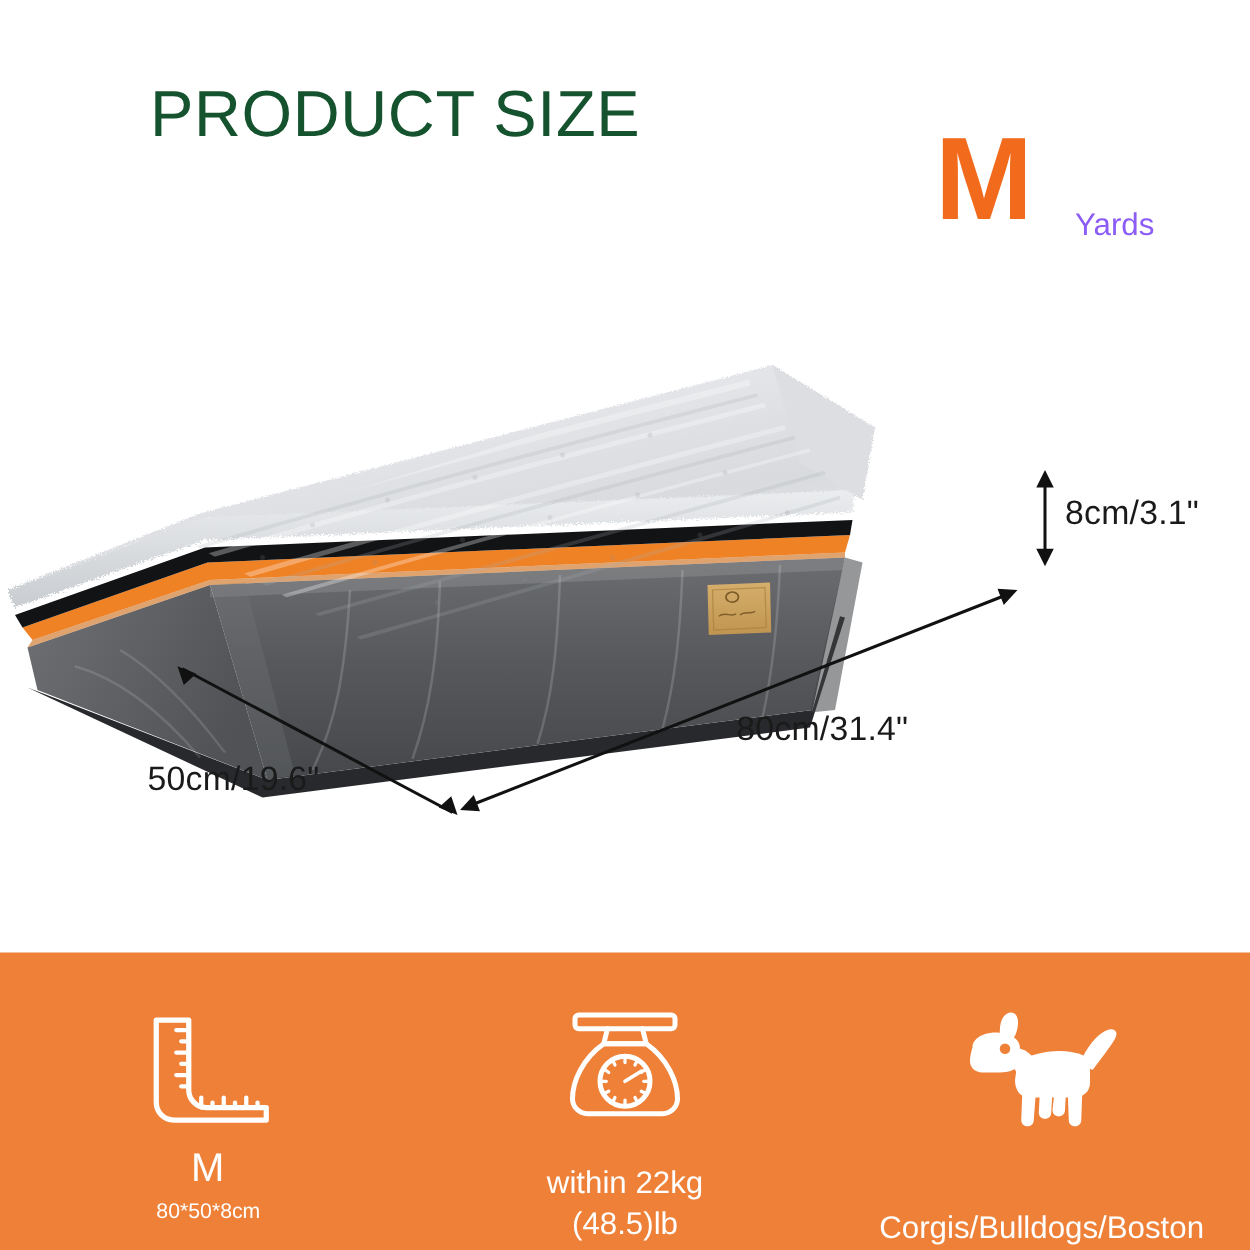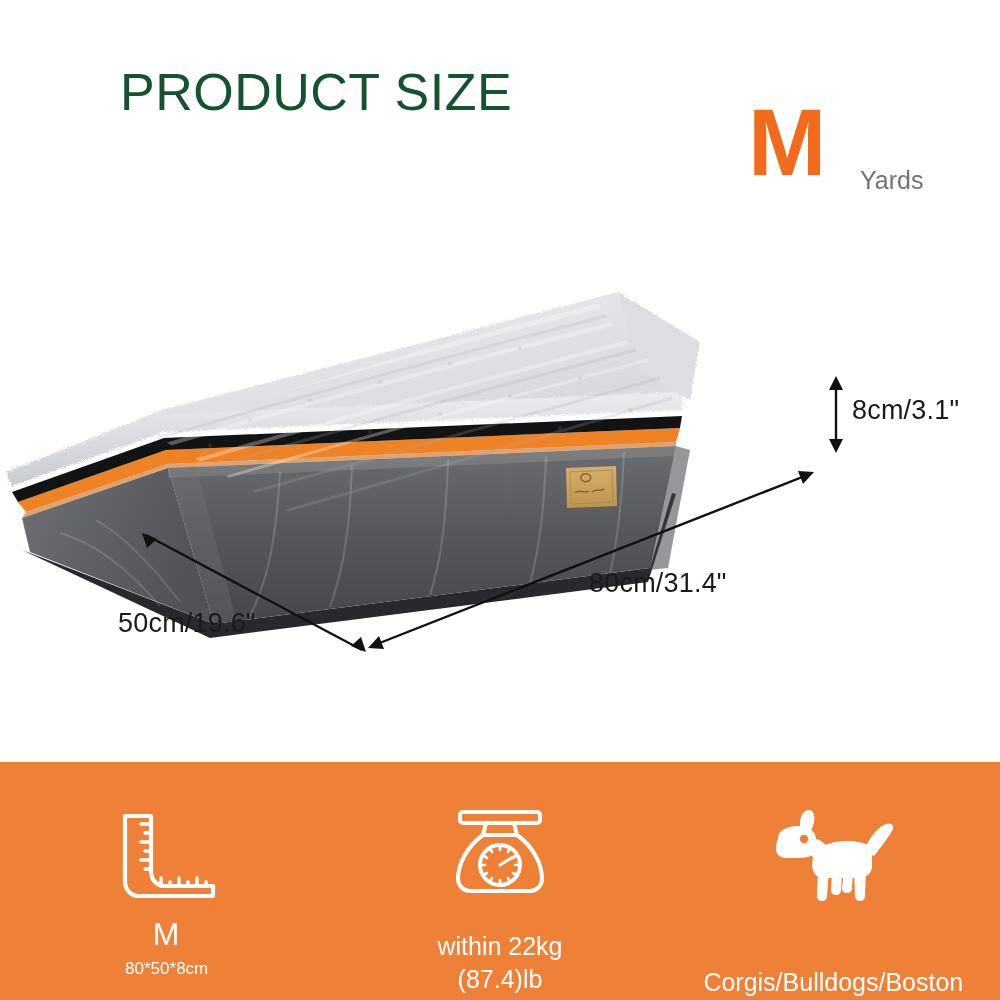--- a/index.html
+++ b/index.html
@@ -47,21 +47,21 @@
     line-height: 94px;
     font-weight: 700;
     color: #f26a1b;
     letter-spacing: -2px;
   }
   .brand-word {
     position: absolute;
     left: 112px;
     top: 70px;
     font-size: 25px;
-    color: #737373;
+    color: #8b5cf6;
     font-weight: 400;
   }
 
   
   .product-stage {
     position: absolute;
     left: 0;
     top: 250px;
     width: 1000px;
     height: 430px;
@@ -342,21 +342,21 @@
                 <line x1="33" y1="68" x2="37" y2="66"></line>
                 <line x1="30" y1="58" x2="35" y2="58"></line>
                 <line x1="33" y1="48" x2="37" y2="51"></line>
                 <line x1="40" y1="41" x2="42" y2="45"></line>
               </g>
               <line x1="50" y1="58" x2="63" y2="50" stroke-width="3"></line>
             </g>
           </svg>
         </div>
         <div class="footer-line footer-weight-1">within 22kg</div>
-        <div class="footer-line footer-weight-2">(87.4)lb</div>
+        <div class="footer-line footer-weight-2">(48.5)lb</div>
       </div>
 
       <div class="footer-col">
         <div class="footer-icon">
           <svg width="134" height="96" viewBox="0 0 134 96" aria-hidden="true">
             <g fill="#ffffff">
 
               <path d="M34,20 C33,9 37,2 43,2 C48,2 50,9 47,18 C45,24 41,27 37,27 Z"></path>
 
               <path d="M12,30 C12,23 20,18 31,18 C42,18 50,23 50,31 L50,40

